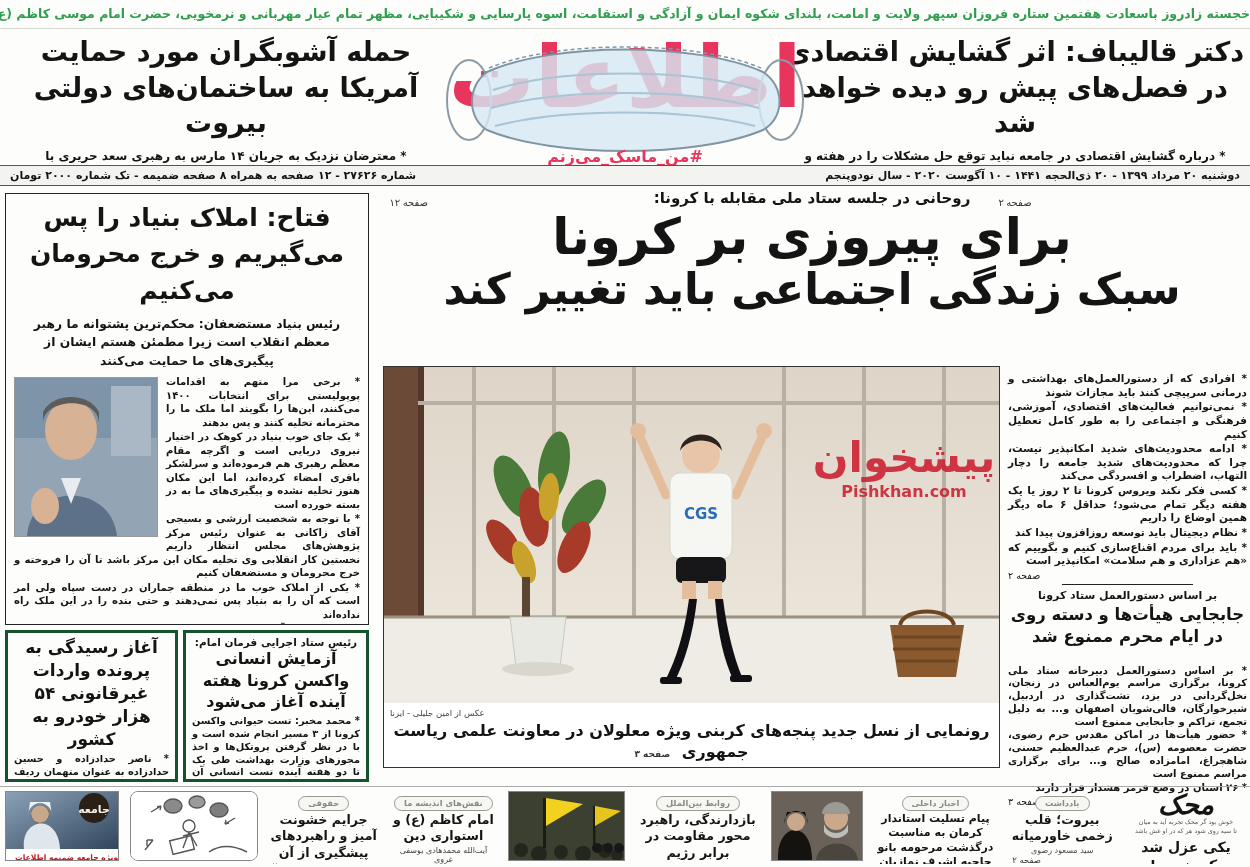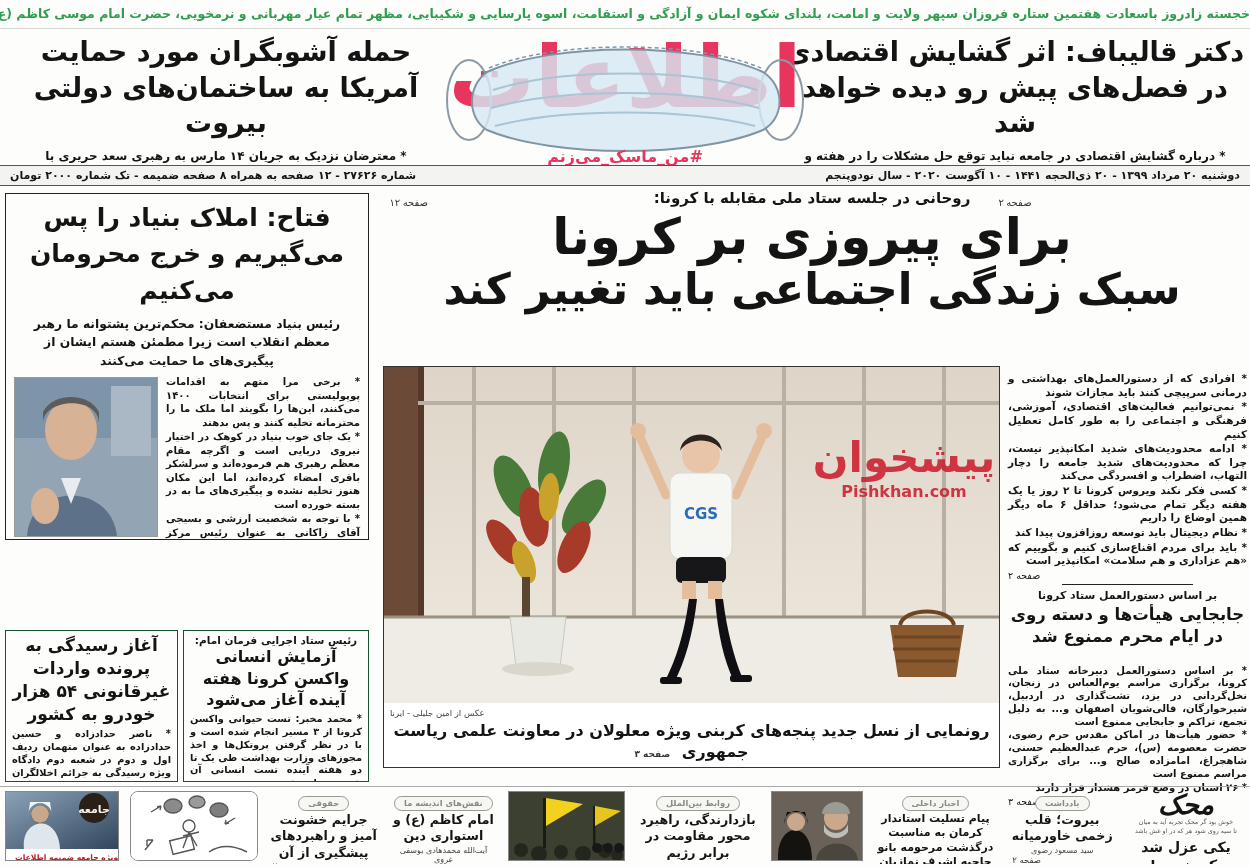--- a/index.html
+++ b/index.html
@@ -24,21 +24,21 @@
   .datebar{position:absolute;top:165px;left:0;width:100%;height:21px;background:#f3f3ef;
         border-top:1px solid #555;border-bottom:1px solid #555;display:flex;
         justify-content:space-between;align-items:center;font-size:11px;font-weight:bold;
         padding:0 10px;box-sizing:border-box;}
   
   .lead{position:absolute;top:189px;right:2px;width:872px;text-align:center;}
   .lead .kicker{font-size:15px;font-weight:bold;margin-bottom:2px;}
   .lead .h1{font-size:50px;font-weight:800;line-height:1.12;letter-spacing:-1px;}
   .lead .h2{font-size:43px;font-weight:800;line-height:1.15;letter-spacing:-1px;}
   
-  .fattah{position:absolute;top:193px;left:5px;width:364px;height:347px;border:1px solid #222;
+  .fattah{position:absolute;top:193px;left:5px;width:364px;height:432px;border:1px solid #222;
         box-sizing:border-box;overflow:hidden;padding:6px 8px;}
   .fattah .h{font-size:25px;font-weight:800;text-align:center;line-height:1.45;}
   .fattah .sub{font-size:12.3px;font-weight:bold;text-align:center;line-height:1.5;margin:6px 0 5px;}
   .fattah .body{font-size:10.1px;font-weight:bold;line-height:1.34;text-align:justify;}
   .fattah .portrait{float:left;width:142px;height:158px;margin:2px 8px 3px 0;border:1px solid #999;}
   .bullet{margin:0 0 1px 0;}
   
   .photo-box{position:absolute;top:366px;left:383px;width:617px;height:402px;border:1px solid #333;
         box-sizing:border-box;background:#fff;}
   .photo-credit{font-size:8.5px;color:#444;padding:1px 6px;text-align:left;}
@@ -47,21 +47,21 @@
   
   .rcol{position:absolute;top:372px;left:1008px;width:239px;}
   .rcol .bullets{font-size:10.5px;font-weight:bold;line-height:1.3;text-align:justify;}
   .rcol .pgline{font-size:9.5px;text-align:left;margin:2px 0 3px;}
   .divider{border:none;border-top:1px solid #222;width:55%;margin:3px auto 4px;}
   .muharram .kicker{font-size:11px;font-weight:bold;text-align:center;}
   .muharram .h{font-size:16.5px;font-weight:800;text-align:center;line-height:1.35;margin:2px 0 16px;}
   .muharram .bullets{font-size:10px;font-weight:bold;line-height:1.28;text-align:justify;}
   
   .bl-row{position:absolute;top:630px;left:5px;width:364px;height:152px;display:flex;gap:5px;}
-  .bl-box{border:1px solid #14532d;box-sizing:border-box;padding:3px 6px;overflow:hidden;}
+  .bl-box{border:3px solid #14532d;box-sizing:border-box;padding:3px 6px;overflow:hidden;}
   .vaccine{width:186px;}
   .cars{width:173px;}
   .bl-kicker{font-size:10.5px;font-weight:bold;text-align:center;}
   .bl-h{font-size:16px;font-weight:800;text-align:center;line-height:1.35;}
   .bl-sub{font-size:9.8px;font-weight:bold;line-height:1.32;text-align:justify;margin-top:2px;}
   
   .brow{position:absolute;top:786px;left:0;width:1250px;height:78px;border-top:1px solid #aaa;
         display:flex;justify-content:space-between;gap:6px;padding:4px 5px 0;box-sizing:border-box;}
   .tile{text-align:center;overflow:hidden;}
   .pill{display:inline-block;border:1px solid #9a9a94;border-radius:9px;background:#f6f6f2;

